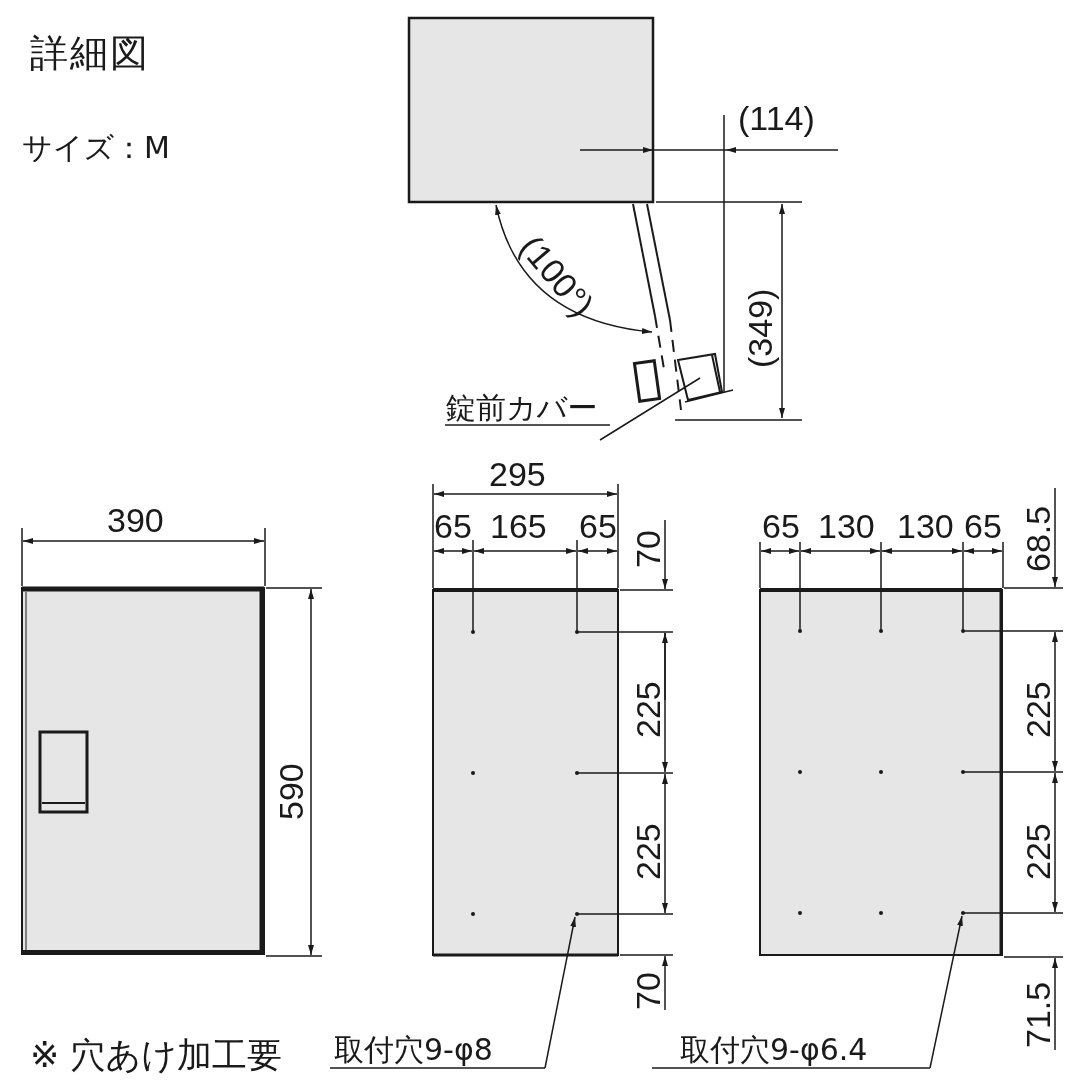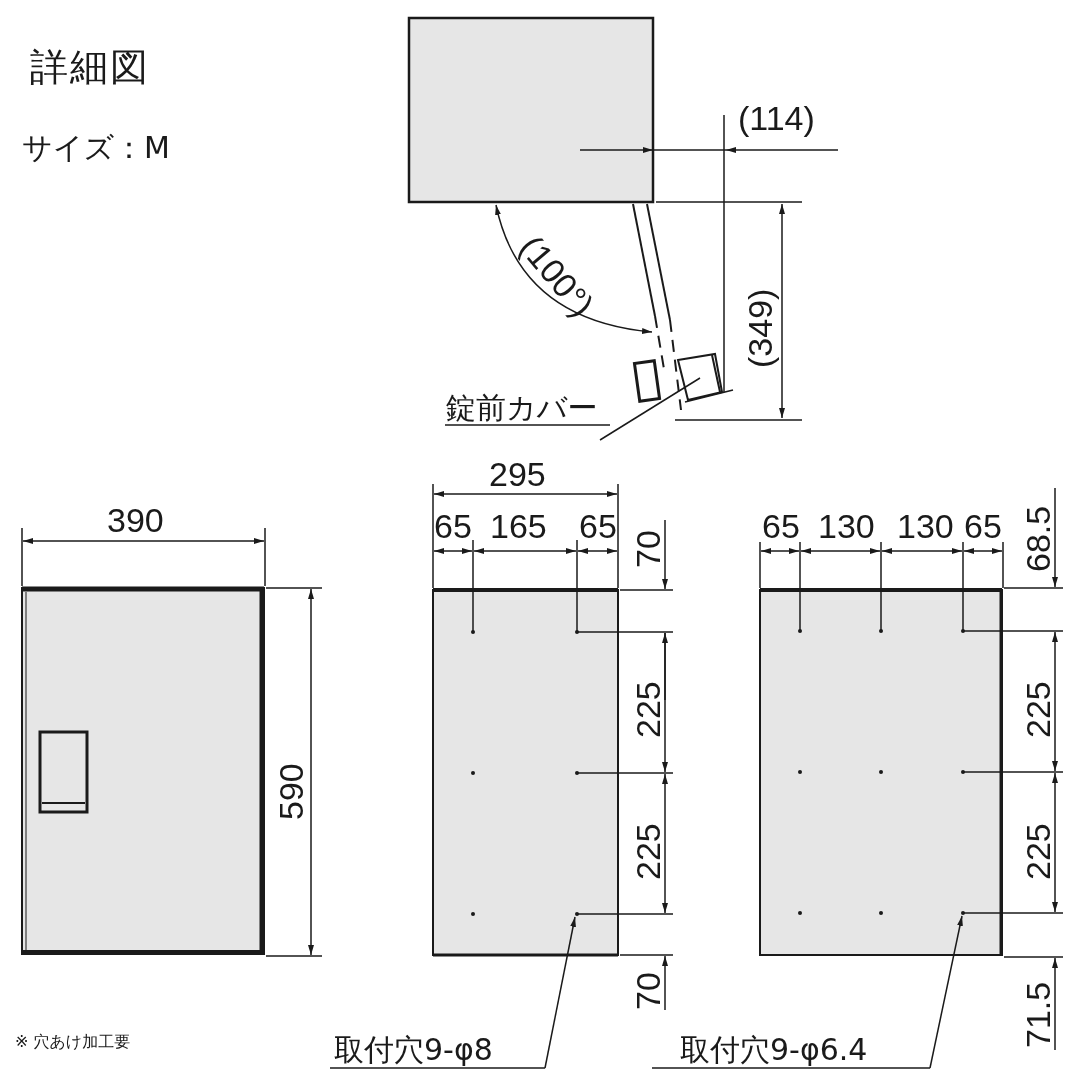--- a/index.html
+++ b/index.html
@@ -1,20 +1,20 @@
 <!DOCTYPE html>
 <html><head>
 <meta charset="utf-8">
 <style>
   html, body { margin:0; padding:0; background:#ffffff; }
   body { width:1080px; height:1080px; position:relative; overflow:hidden;
          font-family:"DejaVu Sans", "Liberation Sans", sans-serif; color:#1a1a1a; }
-  .title { position:absolute; left:30px; top:42px; font-size:38px; letter-spacing:2px; }
+  .title { position:absolute; left:30px; top:28px; font-size:38px; letter-spacing:2px; }
   .size  { position:absolute; left:22px; top:128px; font-size:30px; }
-  .note  { position:absolute; left:15px; top:1032px; font-size:16px; }
+  .note  { position:absolute; left:30px; top:1032px; font-size:35px; }
   svg { position:absolute; left:0; top:0; }
   .dim { font-family:"Liberation Sans", "DejaVu Sans", sans-serif; font-size:34px; fill:#1a1a1a; }
   .lbl { font-family:"DejaVu Sans", sans-serif; font-size:30px; fill:#1a1a1a; }
 </style>
 </head>
 <body>
 
 <div class="title">詳細図</div>
 <div class="size">サイズ：M</div>
 <div class="note">※ 穴あけ加工要</div>

